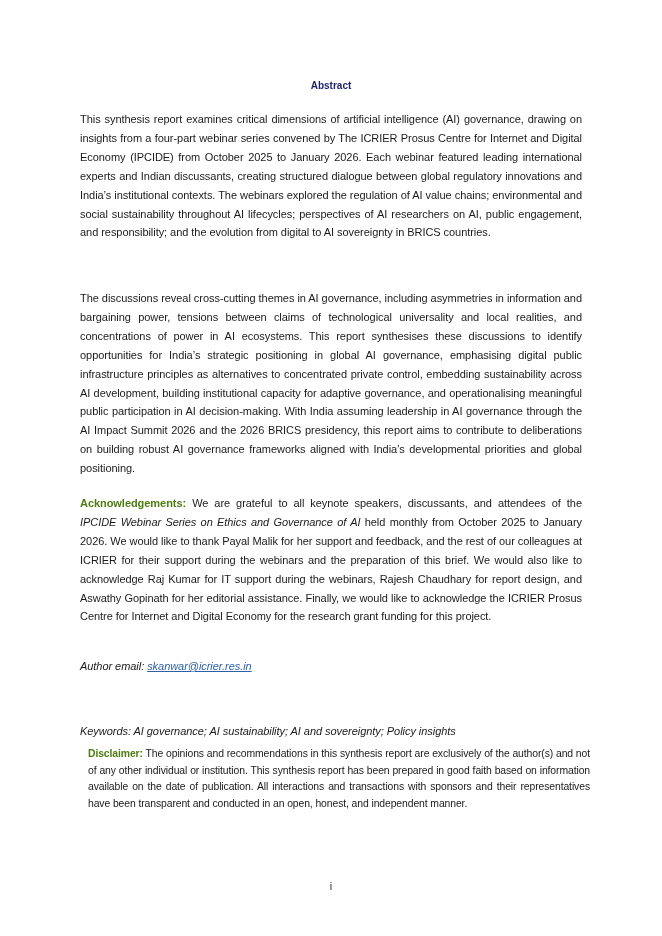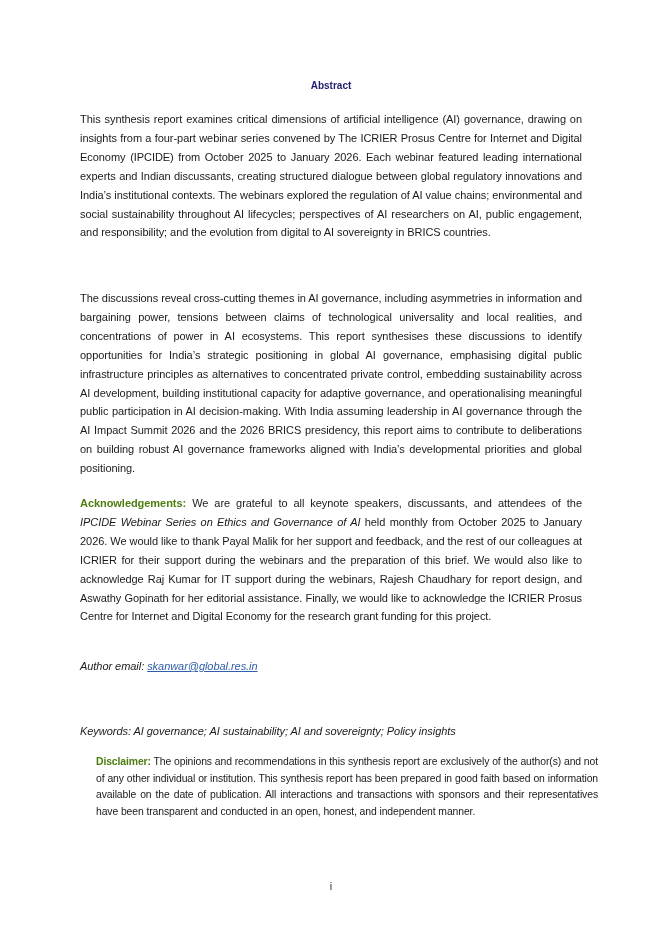--- a/index.html
+++ b/index.html
@@ -45,21 +45,21 @@
   .p1 { top: 110px; }
   .p2 { top: 289px; }
   .p3 { top: 494px; }
   .p4 { top: 657px; font-style: italic; }
   .p5 { top: 722px; font-style: italic; }
   .disclaimer {
     position: absolute;
     left: 0;
     top: 738px;
     width: 502px;
-    margin: 16px;
+    margin: 8px;
     font-size: 10.4px;
     line-height: 16.6px;
     text-align: justify;
     letter-spacing: -0.1px;
   }
   .label {
     font-weight: bold;
     color: #4d7c0f;
   }
   .link {
@@ -90,21 +90,21 @@
 <div class="page">
 
   <h1 class="title">Abstract</h1>
 
   <p class="para p1">This synthesis report examines critical dimensions of artificial intelligence (AI) governance, drawing on insights from a four-part webinar series convened by The ICRIER Prosus Centre for Internet and Digital Economy (IPCIDE) from October 2025 to January 2026. Each webinar featured leading international experts and Indian discussants, creating structured dialogue between global regulatory innovations and India’s institutional contexts. The webinars explored the regulation of AI value chains; environmental and social sustainability throughout AI lifecycles; perspectives of AI researchers on AI, public engagement, and responsibility; and the evolution from digital to AI sovereignty in BRICS countries.</p>
 
   <p class="para p2">The discussions reveal cross-cutting themes in AI governance, including asymmetries in information and bargaining power, tensions between claims of technological universality and local realities, and concentrations of power in AI ecosystems. This report synthesises these discussions to identify opportunities for India’s strategic positioning in global AI governance, emphasising digital public infrastructure principles as alternatives to concentrated private control, embedding sustainability across AI development, building institutional capacity for adaptive governance, and operationalising meaningful public participation in AI decision-making. With India assuming leadership in AI governance through the AI Impact Summit 2026 and the 2026 BRICS presidency, this report aims to contribute to deliberations on building robust AI governance frameworks aligned with India’s developmental priorities and global positioning.</p>
 
   <p class="para p3"><span class="label">Acknowledgements:</span><span> We are grateful to all keynote speakers, discussants, and attendees of the </span><em>IPCIDE Webinar Series on Ethics and Governance of AI</em><span> held monthly from October 2025 to January 2026. We would like to thank Payal Malik for her support and feedback, and the rest of our colleagues at ICRIER for their support during the webinars and the preparation of this brief. We would also like to acknowledge Raj Kumar for IT support during the webinars, Rajesh Chaudhary for report design, and Aswathy Gopinath for her editorial assistance. Finally, we would like to acknowledge the ICRIER Prosus Centre for Internet and Digital Economy for the research grant funding for this project.</span></p>
 
-  <p class="para p4"><span>Author email: </span><a class="link" title="skanwar@icrier.res.in">skanwar@global.res.in</a></p>
+  <p class="para p4"><span>Author email: </span><a class="link" title="skanwar@icrier.res.in">skanwar@icrier.res.in</a></p>
 
   <p class="para p5">Keywords: AI governance; AI sustainability; AI and sovereignty; Policy insights</p>
 
   <p class="disclaimer"><span class="label">Disclaimer:</span><span> The opinions and recommendations in this synthesis report are exclusively of the author(s) and not of any other individual or institution. This synthesis report has been prepared in good faith based on information available on the date of publication. All interactions and transactions with sponsors and their representatives have been transparent and conducted in an open, honest, and independent manner.</span></p>
 
 </div>
 
 <div class="page-number-wrap">
   <div class="page-number">i</div>
 </div>

